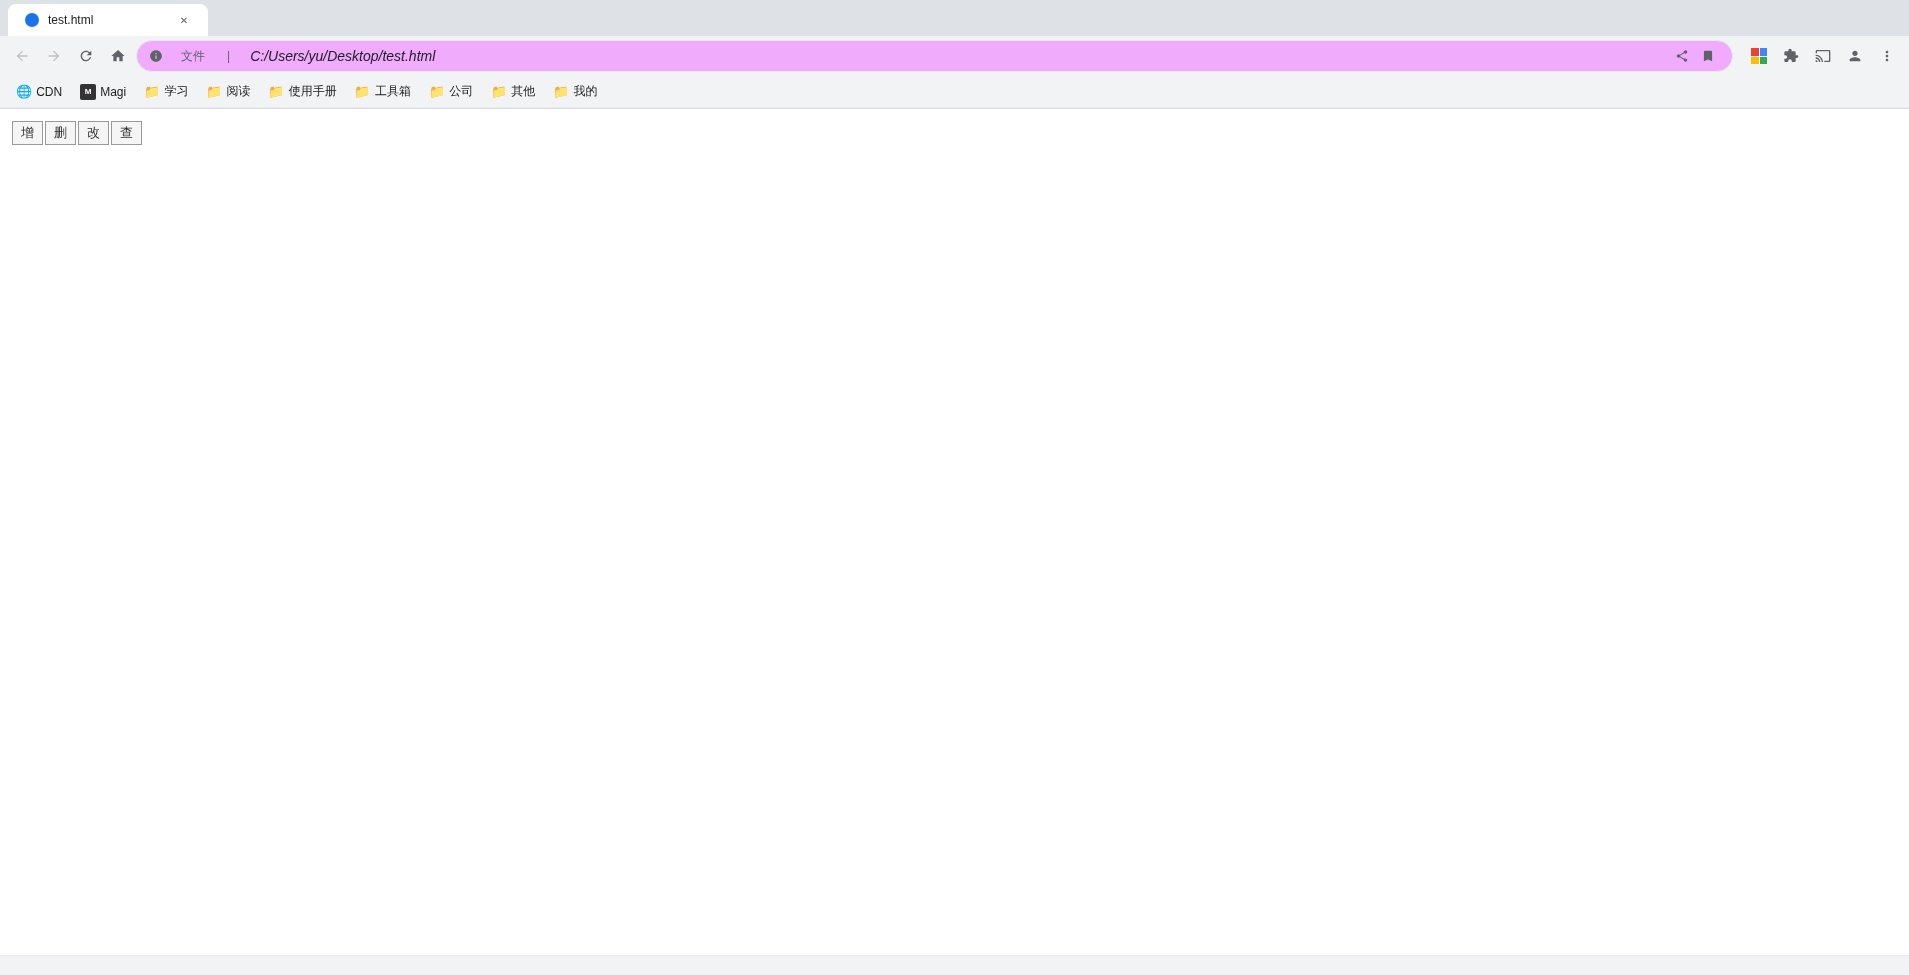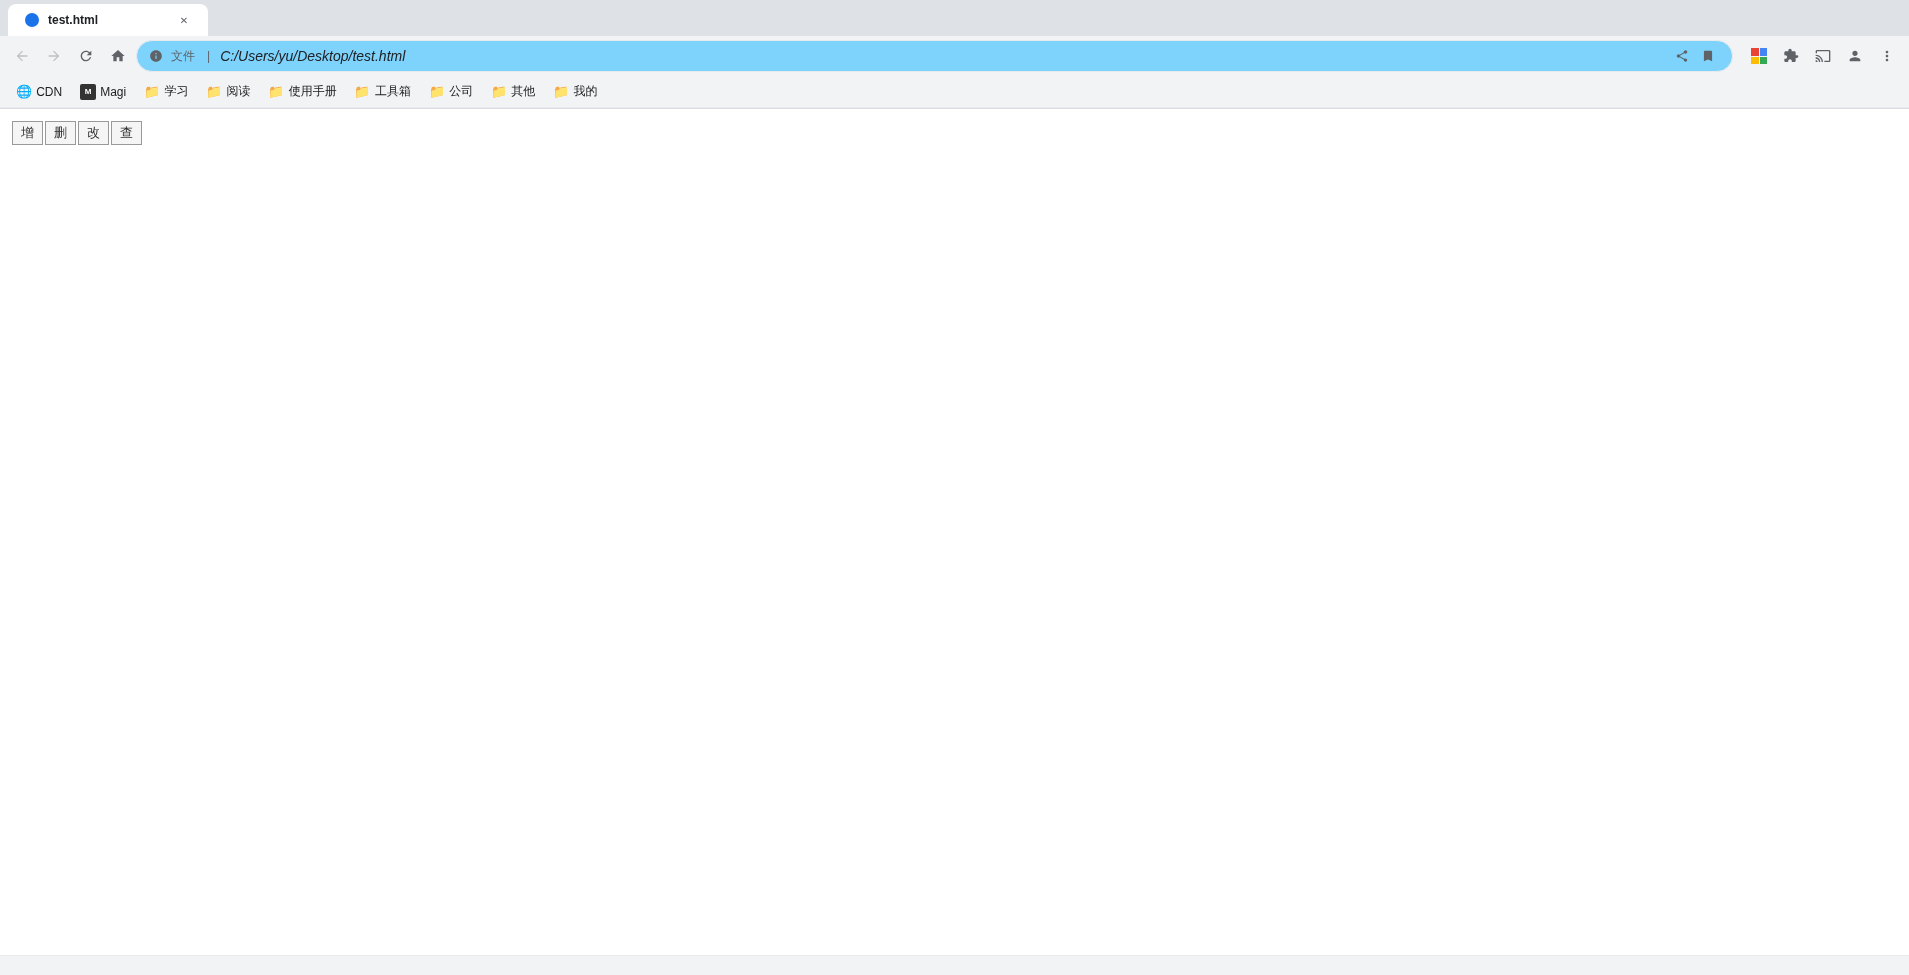--- a/index.html
+++ b/index.html
@@ -56,21 +56,20 @@
       width: 14px;
       height: 14px;
       border-radius: 50%;
       background: #1a73e8;
     }
 
     .tab-title {
       font-size: 12px;
       color: #202124;
       flex: 1;
-      font-weight: bold;
     }
 
     .tab-close {
       width: 16px;
       height: 16px;
       border-radius: 50%;
       display: flex;
       align-items: center;
       justify-content: center;
       font-size: 10px;
@@ -104,26 +103,26 @@
 
     .nav-btn.disabled {
       color: #bdc1c6;
       cursor: default;
     }
 
     .address-bar-container {
       flex: 1;
       display: flex;
       align-items: center;
-      background: #7dd3fc;
+      background: #f0abfc;
       border: 1px solid #e8eaed;
       border-radius: 20px;
       height: 32px;
       padding: 0 12px;
-      gap: 8px;
+      gap: 18px;
     }
 
     .security-icon {
       color: #5f6368;
       font-size: 14px;
       display: flex;
       align-items: center;
     }
 
     .address-bar {

